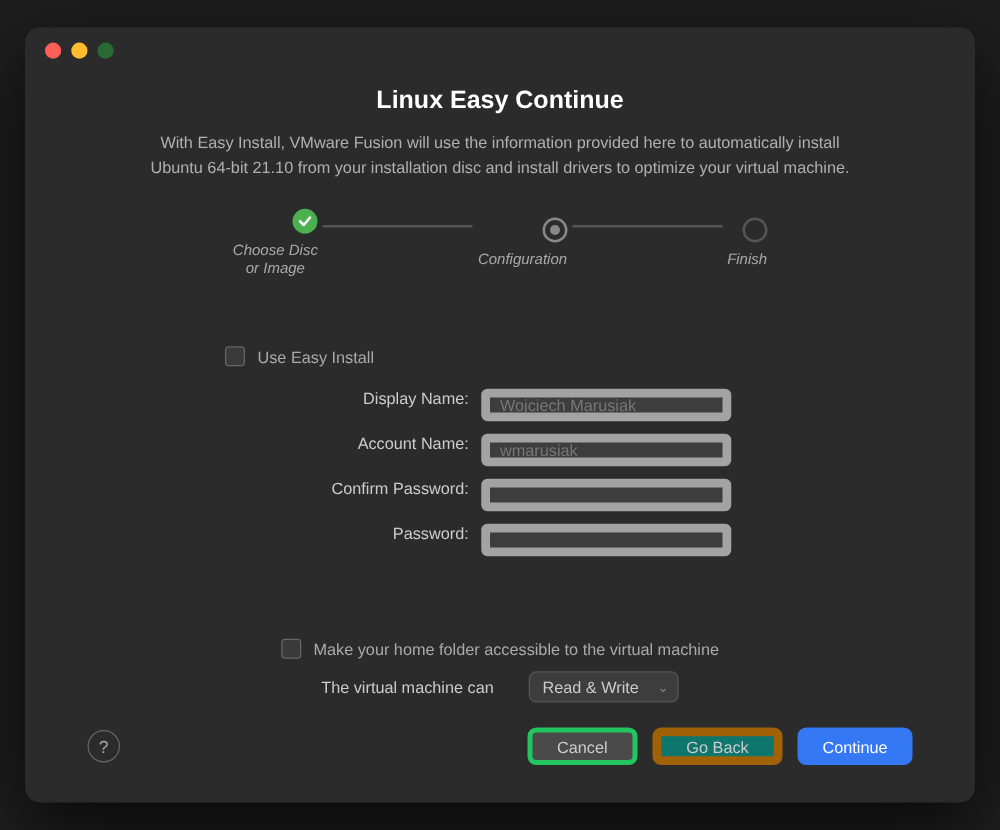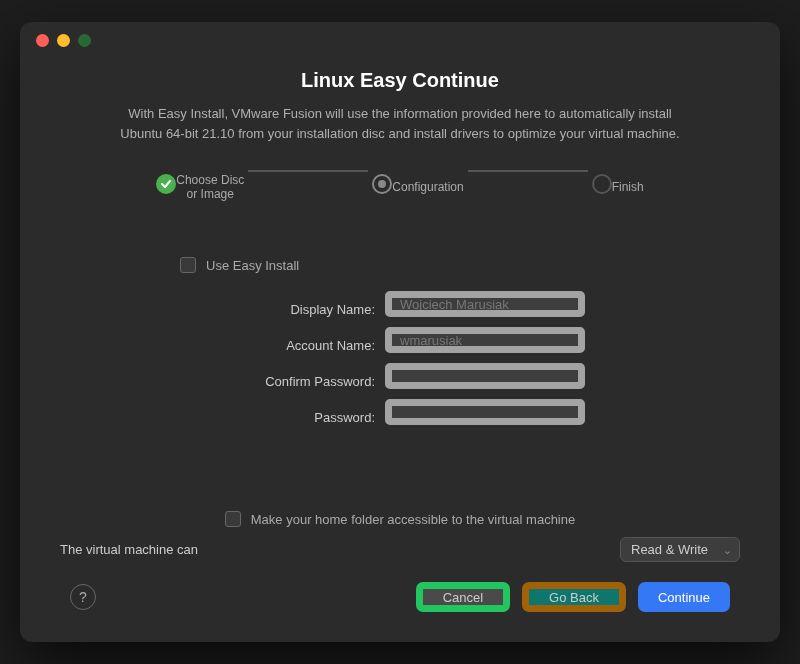--- a/index.html
+++ b/index.html
@@ -78,24 +78,25 @@
     .progress-steps {
       display: flex;
       align-items: center;
       justify-content: center;
       margin-bottom: 28px;
       position: relative;
     }
 
     .step-item {
       display: flex;
-      flex-direction: row;
-      align-items: center;
+      flex-direction: column;
+      align-items: flex-end;
       position: relative;
       z-index: 1;
+      font-style: italic;
     }
 
     .step-circle {
       width: 20px;
       height: 20px;
       border-radius: 50%;
       border: 2px solid #888;
       background: #2b2b2b;
       display: flex;
       align-items: center;
@@ -164,21 +165,21 @@
       height: 16px;
       border: 1.5px solid #666;
       border-radius: 3px;
       background: #3a3a3a;
       cursor: pointer;
       flex-shrink: 0;
     }
 
     .form-row {
       display: flex;
-      align-items: flex-end;
+      align-items: flex-start;
       margin-bottom: 10px;
       width: 100%;
       justify-content: center;
     }
 
     .form-label {
       color: #cccccc;
       font-size: 13px;
       font-weight: 500;
       text-align: right;
@@ -222,21 +223,21 @@
 
     .home-folder-label {
       color: #aaa;
       font-size: 13px;
     }
 
     .vm-can-row {
       display: flex;
       align-items: center;
       gap: 28px;
-      justify-content: space-between;
+      justify-content: center;
       margin-bottom: 20px;
     }
 
     .vm-can-label {
       color: #cccccc;
       font-size: 13px;
       font-weight: 500;
     }
 
     .dropdown {
@@ -302,21 +303,21 @@
       border-radius: 7px;
       font-size: 13px;
       cursor: pointer;
       border: none;
       font-weight: 400;
     }
 
     .btn-cancel {
       background: #4a4a4a;
       color: #cccccc;
-      border: 7px solid #22c55e;
+      border: 4px solid #22c55e;
     }
 
     .btn-go-back {
       background: #0f766e;
       color: #cccccc;
       border: 7px solid #a16207;
     }
 
     .btn-continue {
       background: #3478f6;

